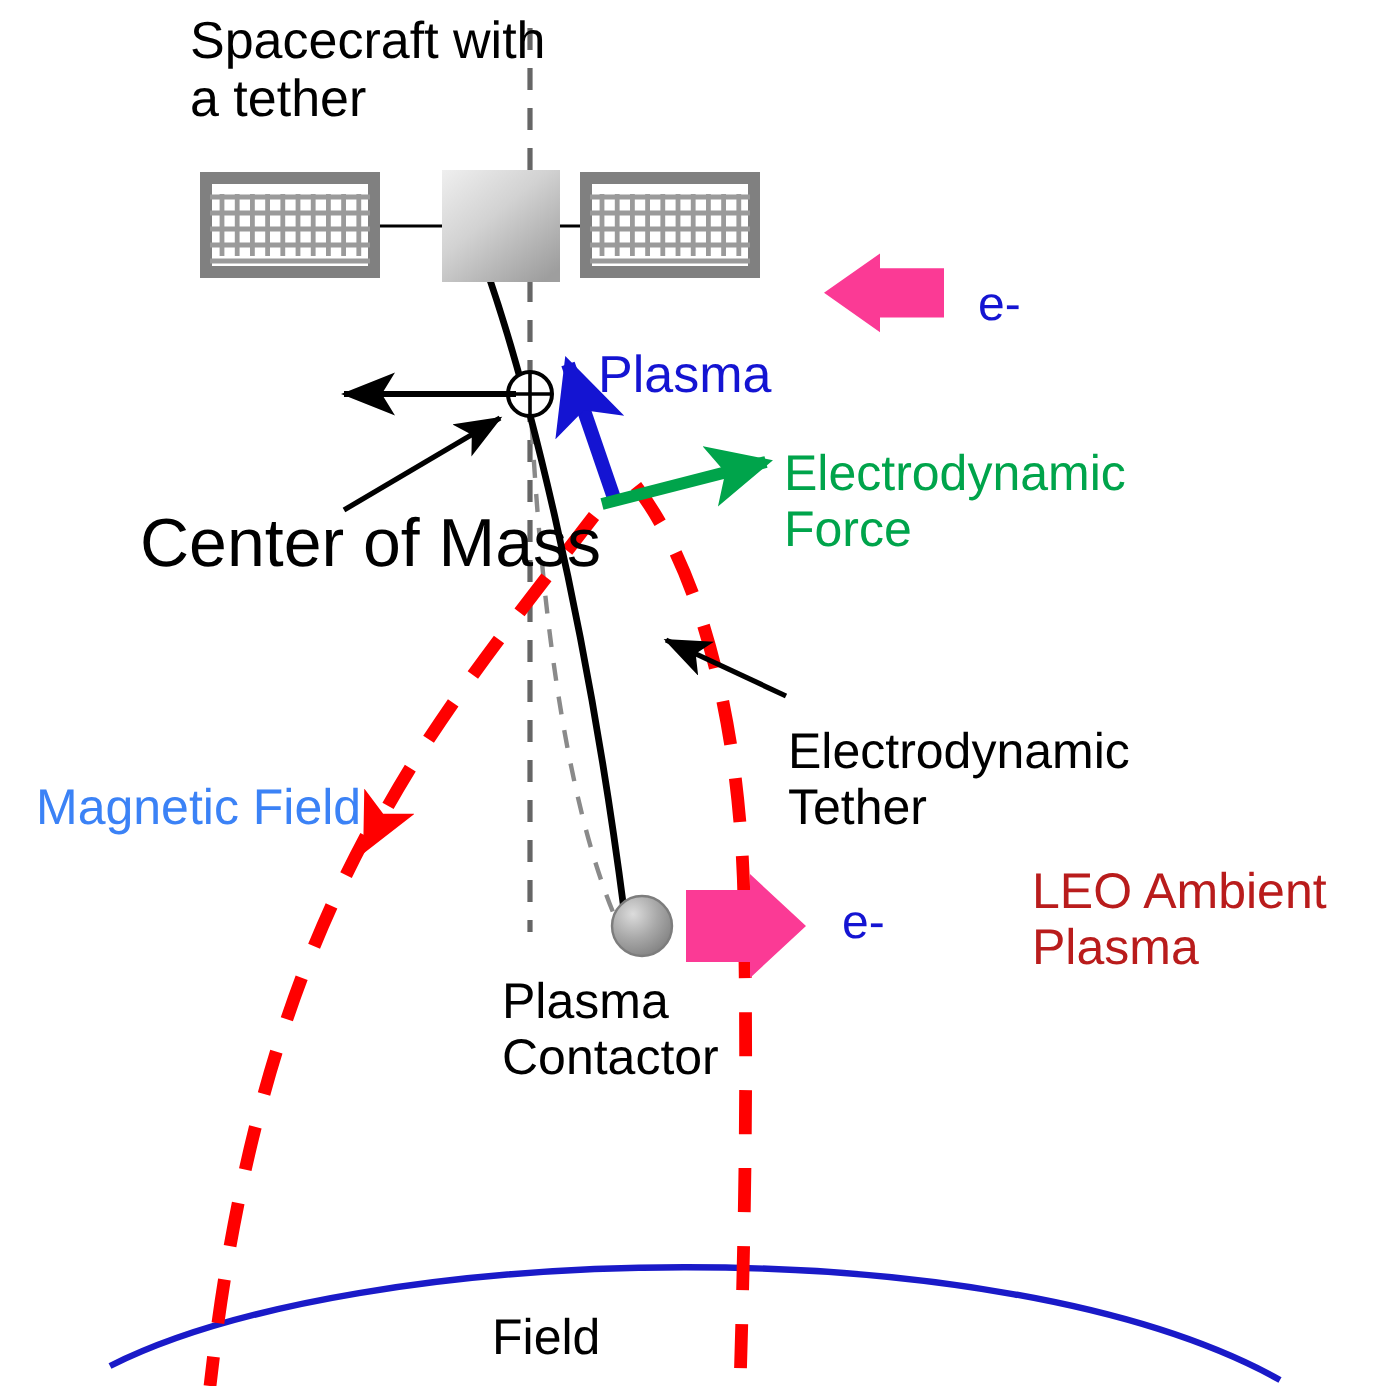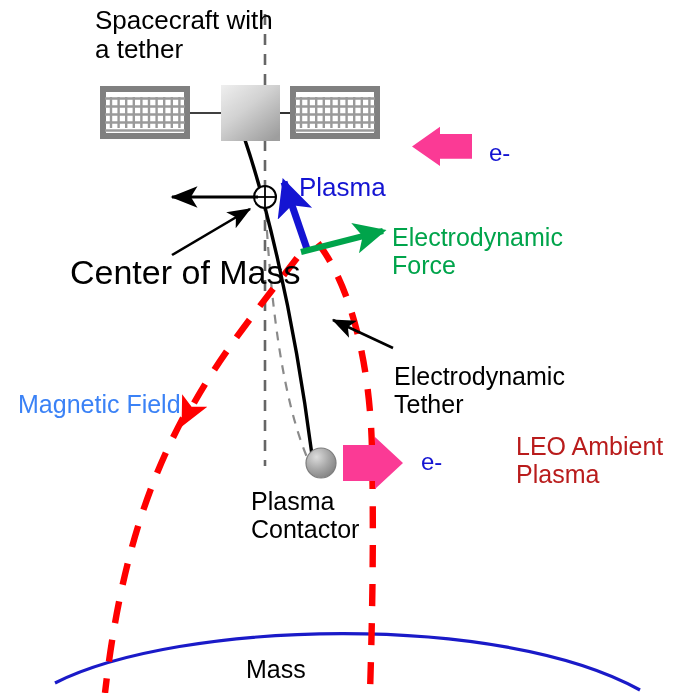--- a/index.html
+++ b/index.html
@@ -176,19 +176,19 @@
 Tether</div>
 
   <div class="lbl lbl-red" style="left:18px; top:390px; font-size:25px;">Magnetic Field</div>
 
   <div class="lbl lbl-black" style="left:251px; top:487px; font-size:25px;">Plasma
 Contactor</div>
 
   <div class="lbl lbl-pink" style="left:516px; top:432px; font-size:25px;">LEO Ambient
 Plasma</div>
 
-  <div class="lbl lbl-black" style="left:246px; top:655px; font-size:25px;">Mass</div>
+  <div class="lbl lbl-black" style="left:246px; top:655px; font-size:25px;">Field</div>
 
   <div class="lbl lbl-blue" style="left:489px; top:140px; font-size:24px;">e-</div>
 
   <div class="lbl lbl-blue" style="left:421px; top:449px; font-size:24px;">e-</div>
 
 </div>
 
 </body></html>

